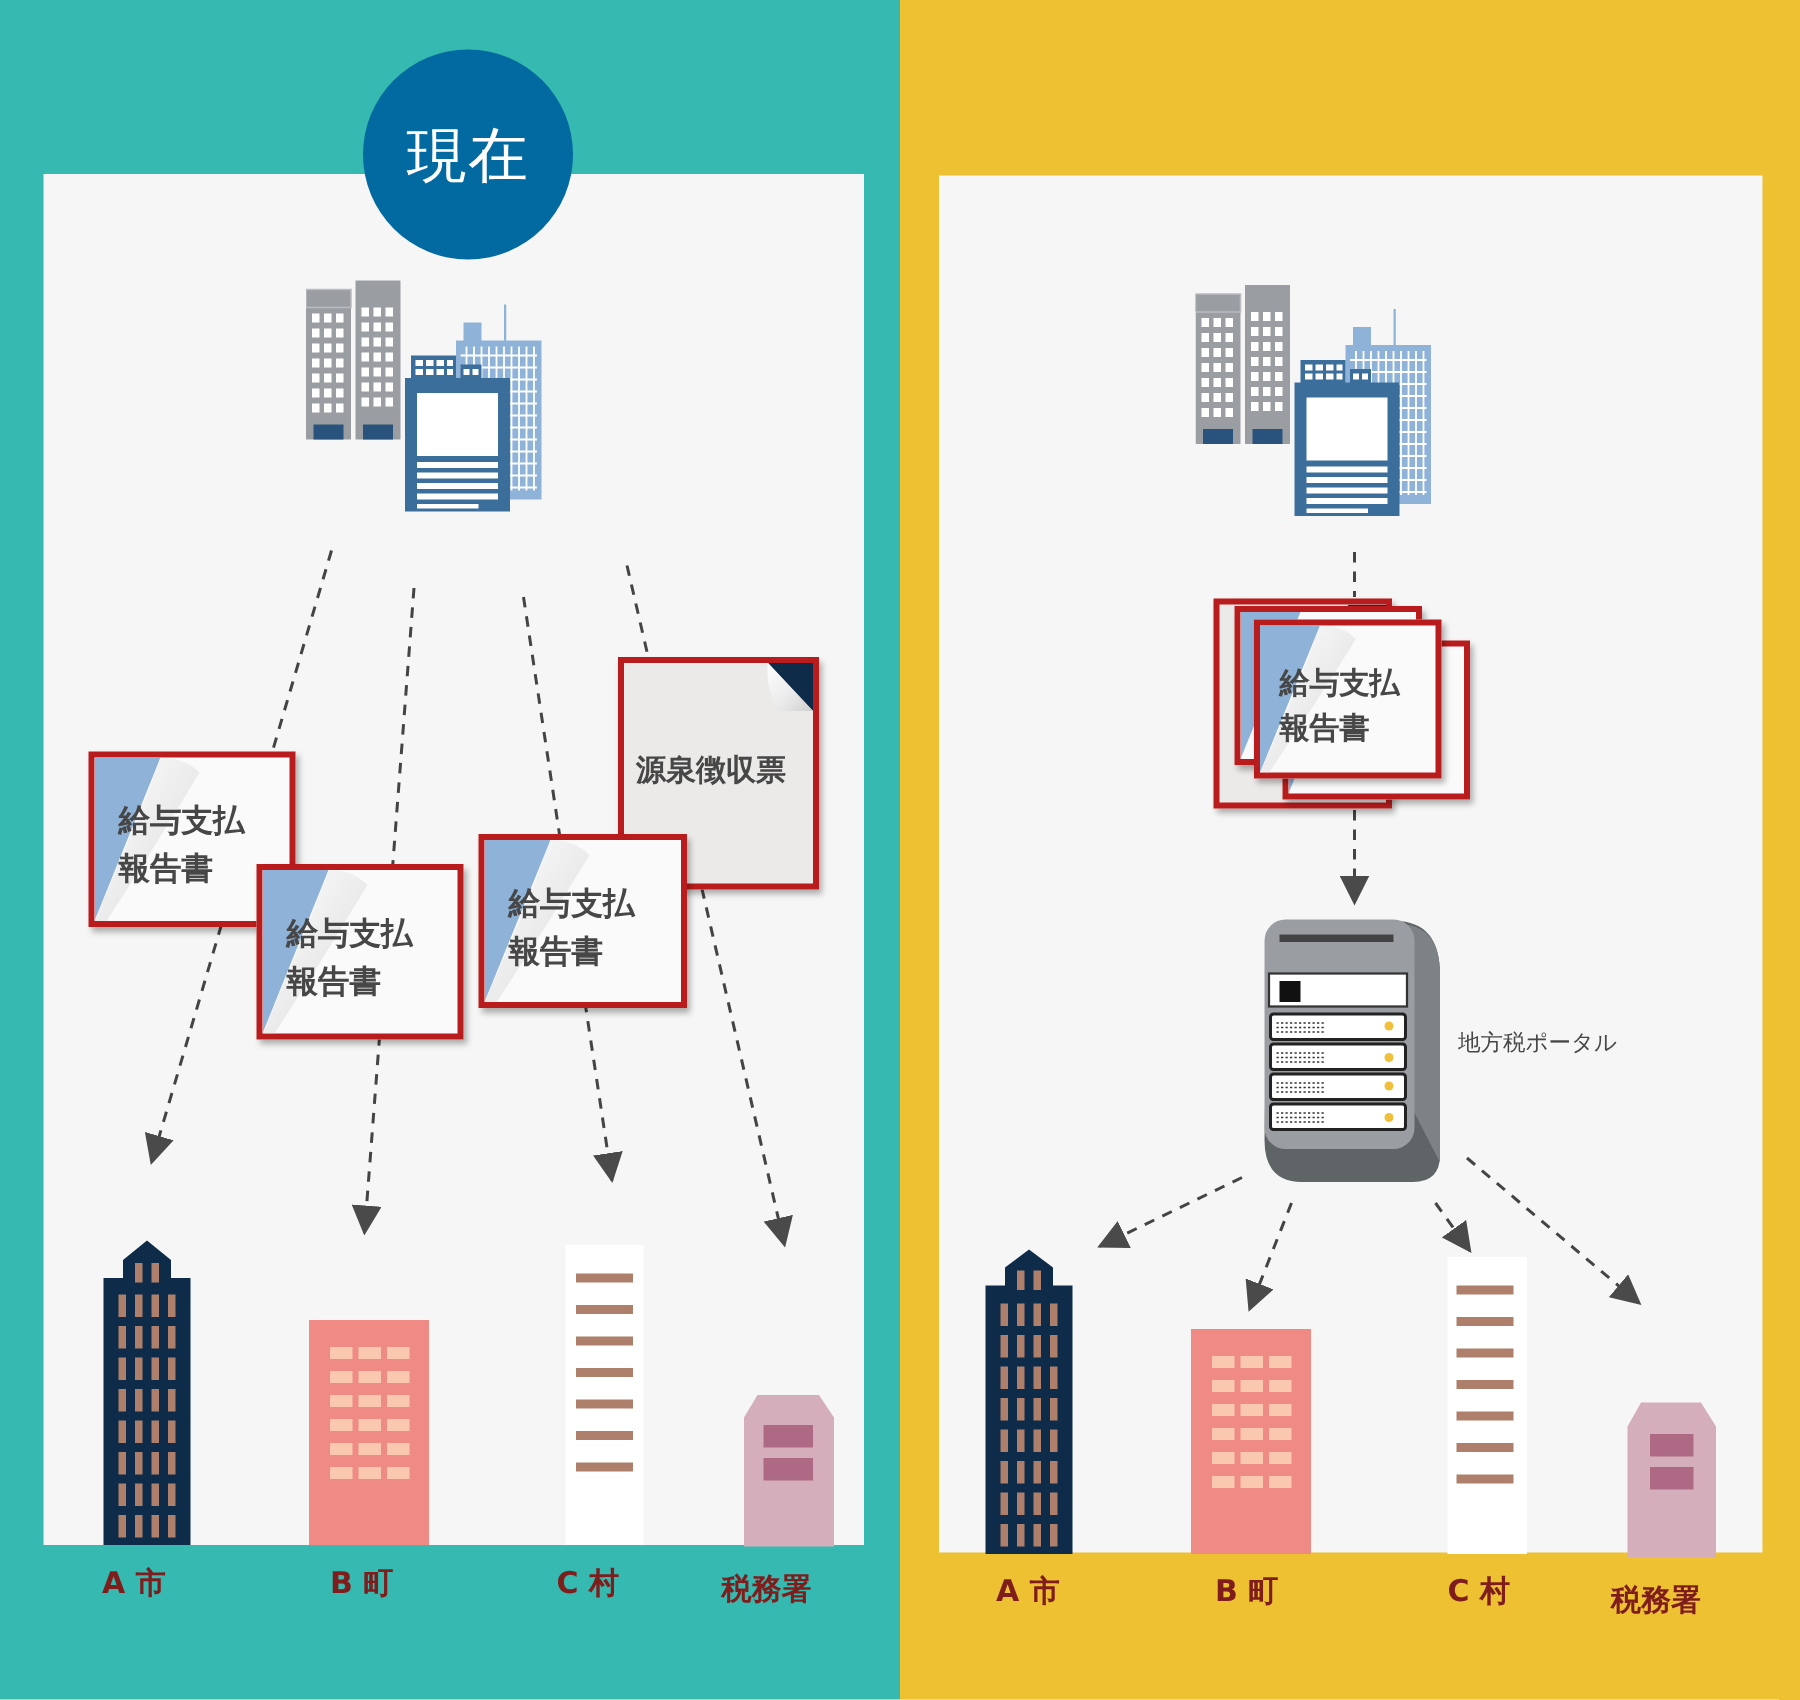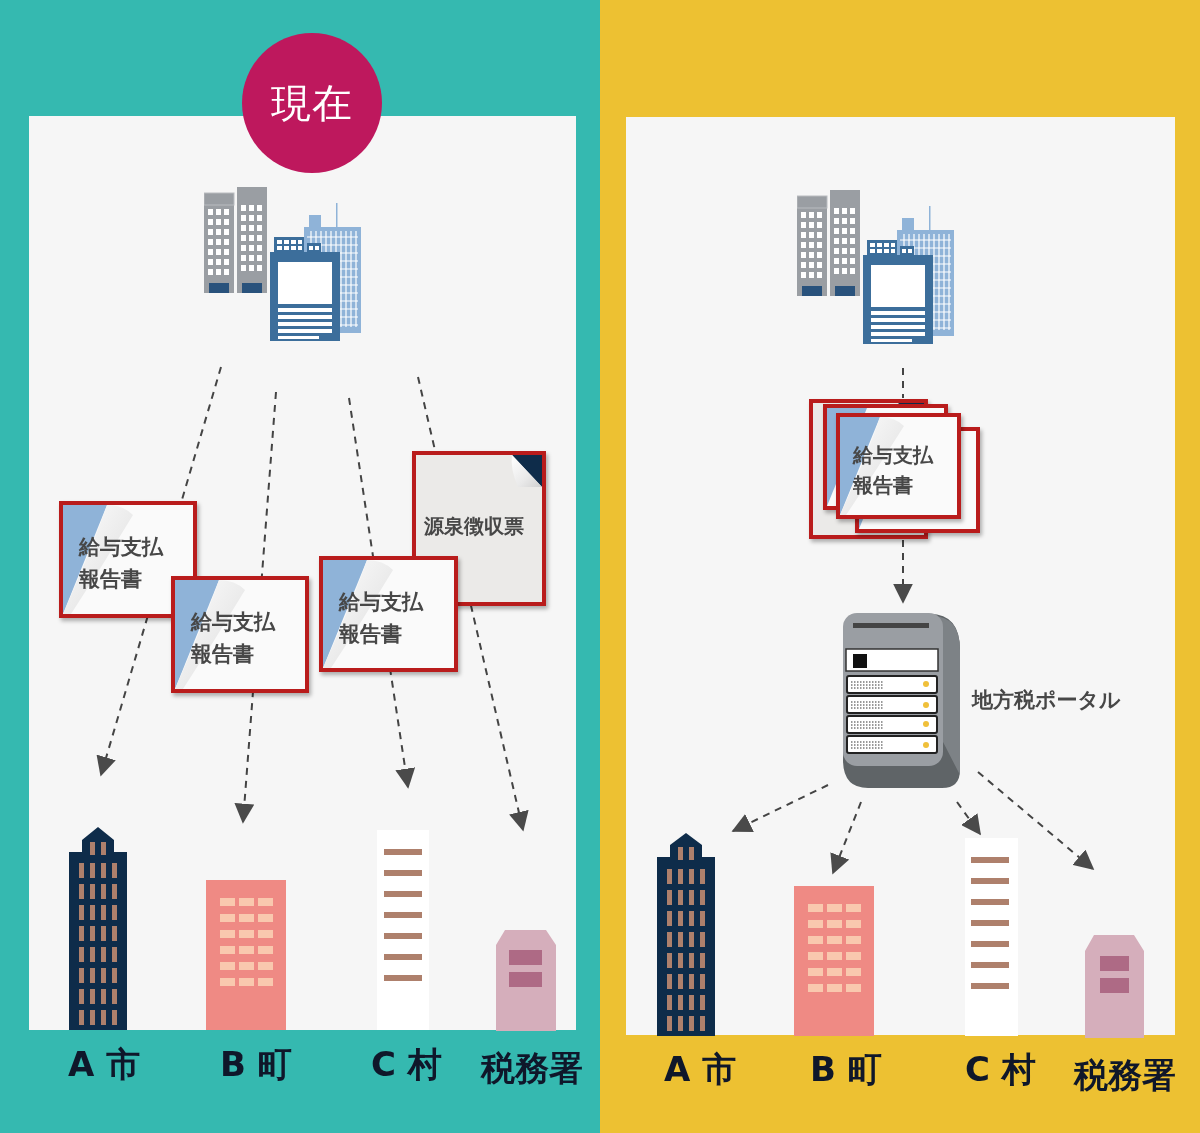--- a/index.html
+++ b/index.html
@@ -4,33 +4,33 @@
 <style>
   html, body { margin:0; padding:0; }
   body { width:1200px; height:1133px; position:relative; overflow:hidden; background:#fff;
          font-family:"DejaVu Sans", sans-serif; }
   .panel { position:absolute; top:0; height:1133px; }
   .panel-left { left:0; width:600px; background:#35b9b0; }
   .panel-right { left:600px; width:600px; background:#edc132; }
   .inner { position:absolute; background:#f6f6f6; }
   .panel-left .inner { left:29px; top:116px; width:547px; height:914px; }
   .panel-right .inner { left:26px; top:117px; width:549px; height:918px; }
-  .badge { position:absolute; width:140px; height:140px; border-radius:50%; background:#be185d;
+  .badge { position:absolute; width:140px; height:140px; border-radius:50%; background:#0369a1;
            color:#fff; font-size:40px; display:flex; align-items:center; justify-content:center;
            letter-spacing:1px; }
   .panel-left .badge { left:242px; top:33px; }
   .panel-right .badge { left:234px; top:40px; }
   svg.overlay { position:absolute; left:0; top:0; }
   .doc { position:absolute; background:#fafafa; border:4px solid #b91c1c; box-shadow:2px 3px 4px rgba(0,0,0,0.3);
          overflow:hidden; box-sizing:border-box; }
   .doc .fold { position:absolute; left:0; top:0; width:100%; height:100%; }
   .doc .txt { position:absolute; font-size:21px; font-weight:bold; color:#474747; line-height:32px; white-space:pre-line; }
   .doc.gensen { background:#ebeae8; }
-  .label { position:absolute; color:#0f172a; font-weight:bold; font-size:34px; white-space:nowrap;text-align:right; }
-  .portal-label { position:absolute; font-size:21px; color:#474747; font-weight:bold; }
+  .label { position:absolute; color:#7f1d1d; font-weight:bold; font-size:20px; white-space:nowrap;text-align:right; }
+  .portal-label { position:absolute; font-size:15px; color:#474747; font-weight:normal; }
 </style>
 </head>
 <body>
 
 <svg width="0" height="0" style="position:absolute">
   <defs>
     <marker id="arrowhead" viewBox="0 0 10 10" refX="5" refY="9" markerWidth="18" markerHeight="18" markerUnits="userSpaceOnUse" orient="auto-start-reverse">
       <path d="M0,0 L10,0 L5,10 z" fill="#4a4a4a" transform="rotate(-90 5 5) translate(0,0)"></path>
     </marker>
     <marker id="arr" viewBox="0 0 12 12" refX="11" refY="6" markerWidth="20" markerHeight="20" markerUnits="userSpaceOnUse" orient="auto">
@@ -245,21 +245,21 @@
         <rect x="384" y="975" width="38" height="6" fill="#ae806c"></rect>
       </g>
 
     <g>
       <path d="M496,1031 L496,945 L505,930 L546,930 L556,945 L556,1031 Z" fill="#d5aebb"></path>
       <rect x="509" y="950" width="33" height="15" fill="#ae6a85"></rect>
       <rect x="509" y="972" width="33" height="15" fill="#ae6a85"></rect>
     </g>
   </svg>
 
-  <div class="doc gensen" style="left:412px; top:451px; width:134px; height:155px;text-decoration:underline;">
+  <div class="doc gensen" style="left:412px; top:438px; width:134px; height:155px;text-decoration:underline;">
     <svg class="fold" viewBox="0 0 126 147" preserveAspectRatio="none">
       <path d="M96,0 L126,0 L126,32 Z" fill="#0e2c4a"></path>
       <path d="M96,0 L126,32 L102,32 Q94,14 96,0 Z" fill="url(#curl)"></path>
     </svg>
     <div class="txt" style="left:8px; top:55px; font-size:20px;">源泉徴収票</div>
   </div>
 
   <div class="doc" style="left:59px; top:501px; width:138px; height:117px;">
     <svg class="fold" viewBox="0 0 130 109" preserveAspectRatio="none">
       <path d="M0,0 L44,0 L0,109 Z" fill="#8fb3d8"></path>

